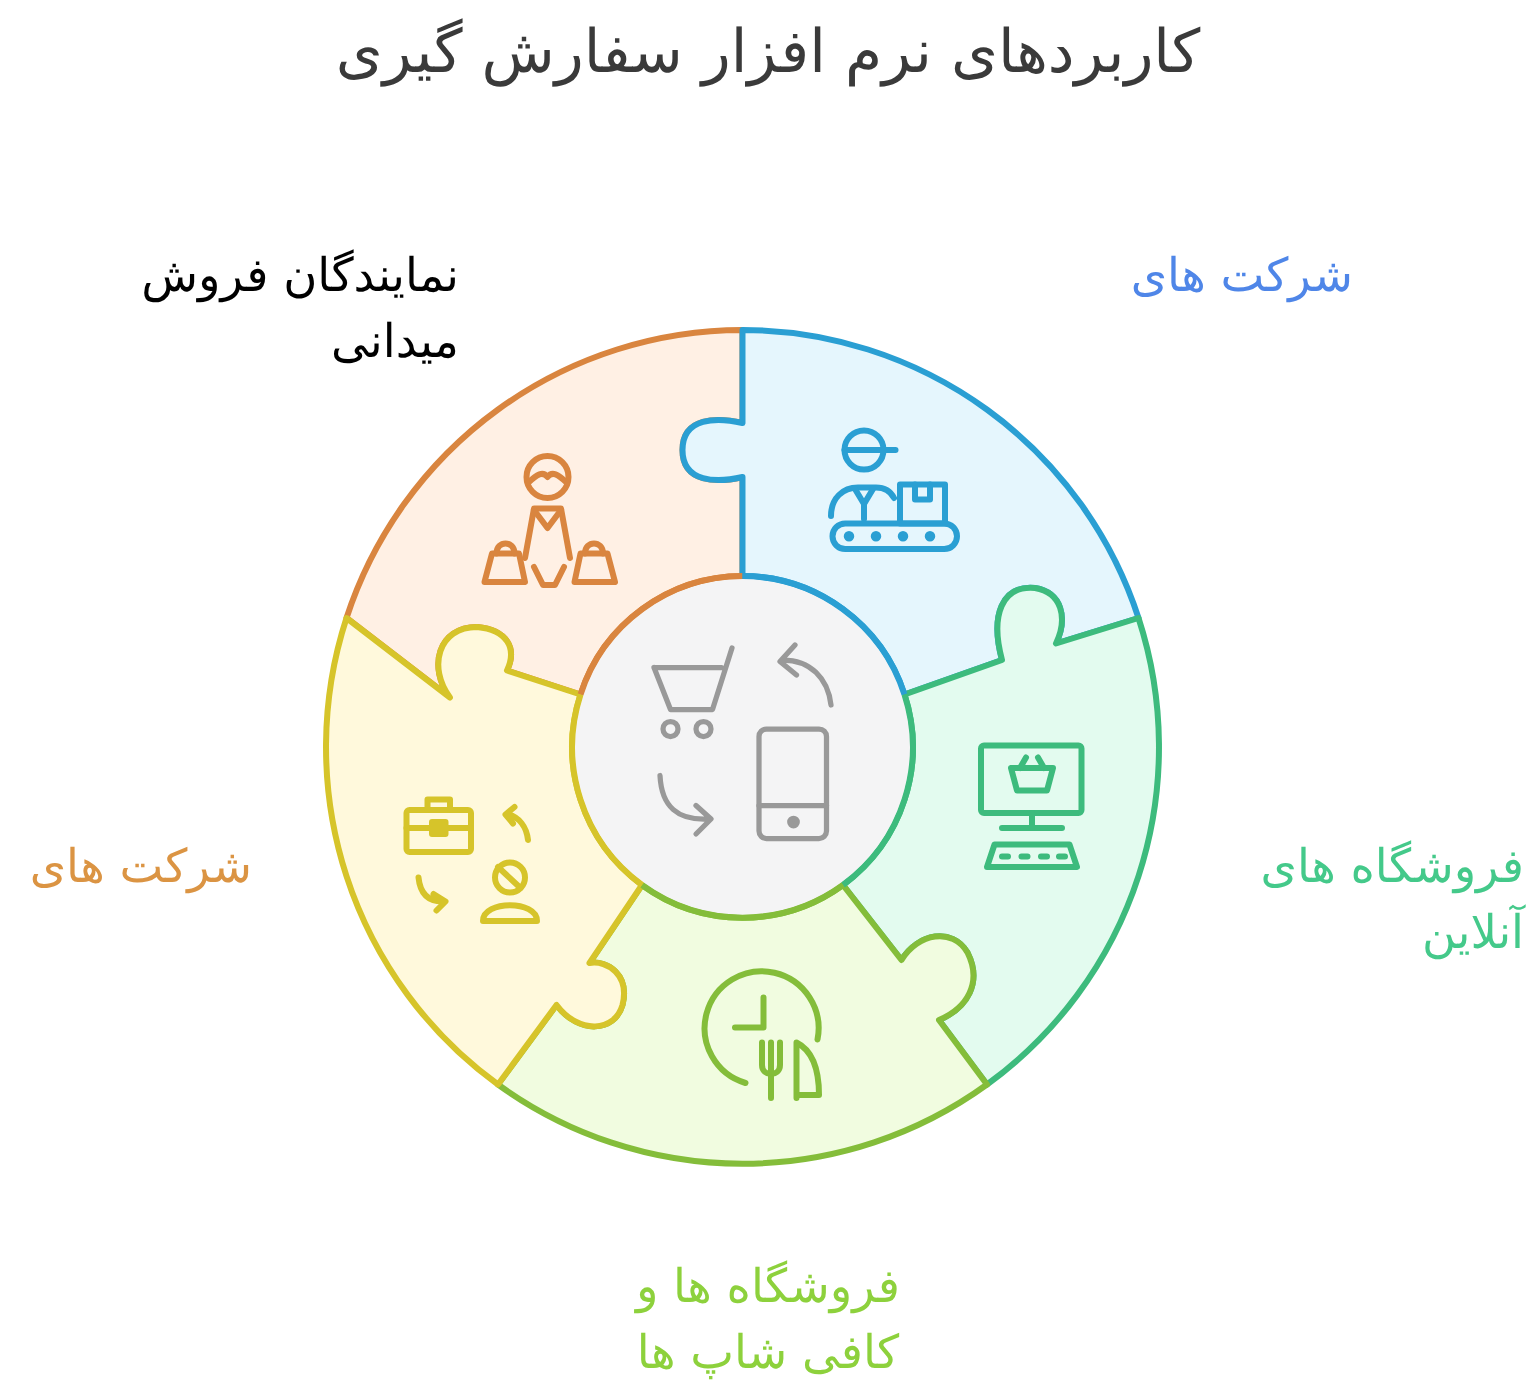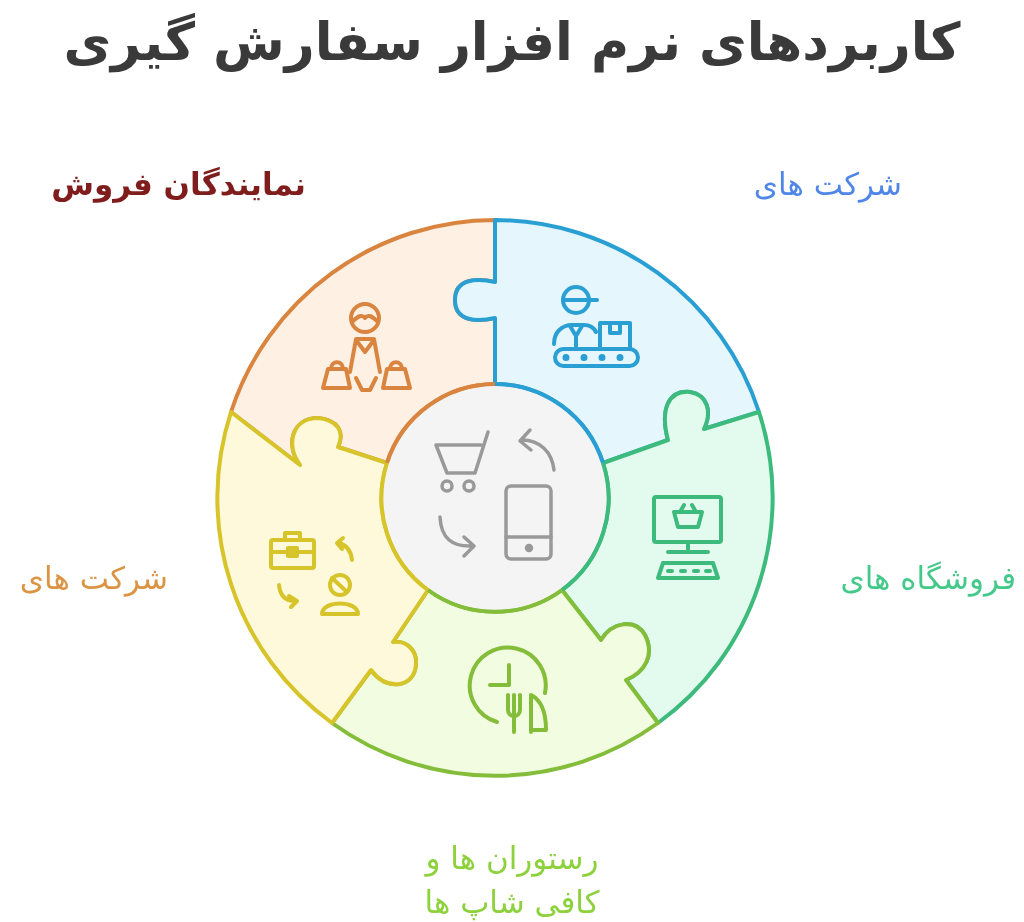--- a/index.html
+++ b/index.html
@@ -1,22 +1,22 @@
 <!DOCTYPE html>
 <html><head>
 <meta charset="utf-8">
 <style>
   html, body { margin: 0; padding: 0; background: #ffffff; }
   body { width: 1024px; height: 922px; position: relative; overflow: hidden;
          font-family: "DejaVu Sans", "Liberation Sans", sans-serif; }
   .title { position: absolute; left: 0; right: 0; top: 12px; text-align: center;
-           font-size: 52px; font-weight: bold; color: #3a3a3a; direction: rtl; }
+           font-size: 40px; font-weight: normal; color: #3a3a3a; direction: rtl; }
   .label { position: absolute; direction: rtl; font-size: 31px; line-height: 44px; }
   .label span { display: block; white-space: nowrap; }
-  #lbl-field { right: 718px; top: 162px; text-align: right; color: #7f1d1d; font-weight: bold; }
+  #lbl-field { right: 718px; top: 162px; text-align: right; color: #000000; }
   #lbl-dist  { right: 122px; top: 162px; text-align: right; color: #4f86e8; }
   #lbl-shop  { right: 8px;   top: 556px; text-align: right; color: #44c98a; }
   #lbl-b2b   { right: 856px; top: 556px; text-align: right; color: #db9443; }
   #lbl-rest  { left: 0; right: 0; top: 836px; text-align: center; color: #8dd13c; }
   svg.diagram { position: absolute; left: 0; top: 0; }
 </style>
 </head>
 <body>
 
 <div class="title">کاربردهای نرم افزار سفارش گیری</div>
@@ -119,26 +119,28 @@
     <path d="M352 560 C351 551 346 545 339 543 M343 538 L337 543 L342 549"></path>
     <path d="M279 585 C280 595 285 601 295 601 M289 596 L297 601 L291 607"></path>
     <circle cx="340" cy="585" r="10"></circle>
     <path d="M332 578 L347 592"></path>
     <path d="M322 614 C322 600 358 600 358 614 Z"></path>
   </g>
 </svg>
 
 <div class="label" id="lbl-field">
   <span>نمایندگان فروش</span>
+  <span>میدانی</span>
 </div>
 <div class="label" id="lbl-dist">
   <span>شرکت های</span>
 </div>
 <div class="label" id="lbl-shop">
   <span>فروشگاه های</span>
+  <span>آنلاین</span>
 </div>
 <div class="label" id="lbl-rest">
-  <span>رستوران ها و</span>
+  <span>فروشگاه ها و</span>
   <span>کافی شاپ ها</span>
 </div>
 <div class="label" id="lbl-b2b">
   <span>شرکت های</span>
 </div>
 
 </body></html>

